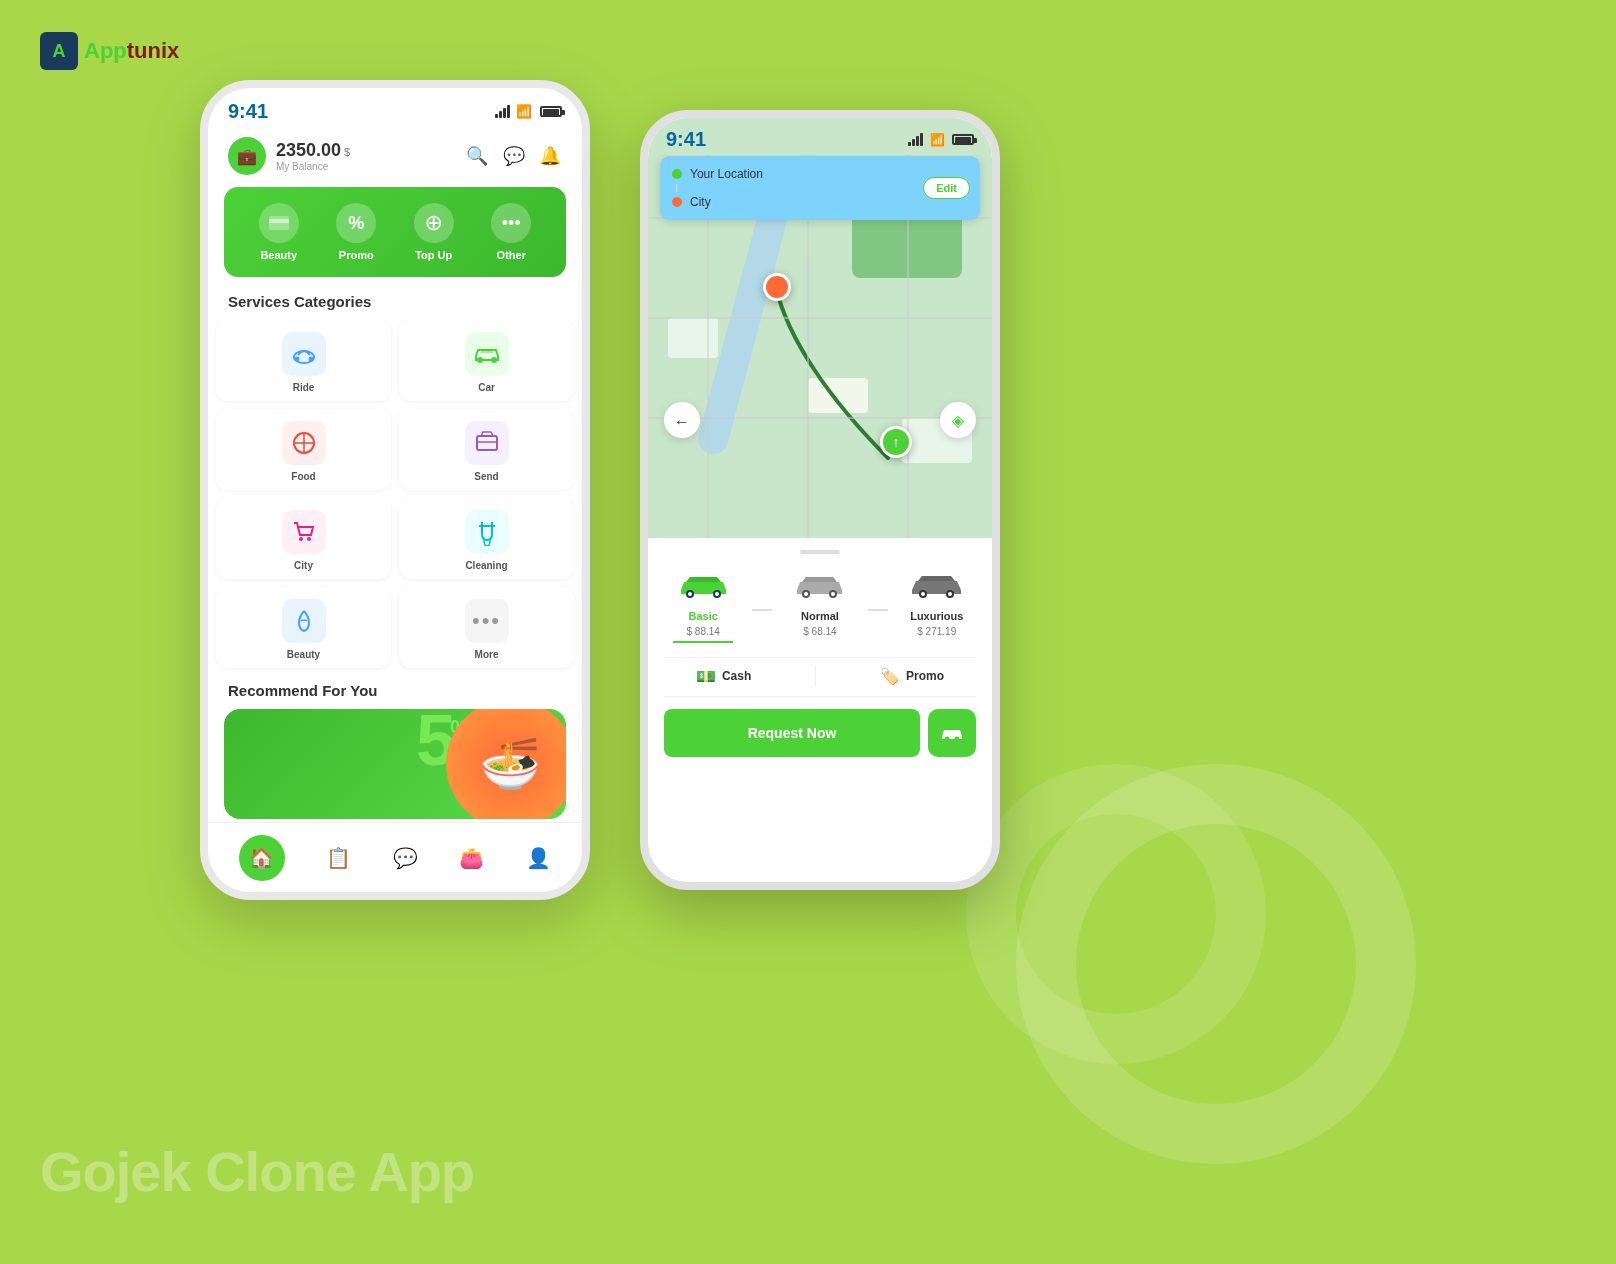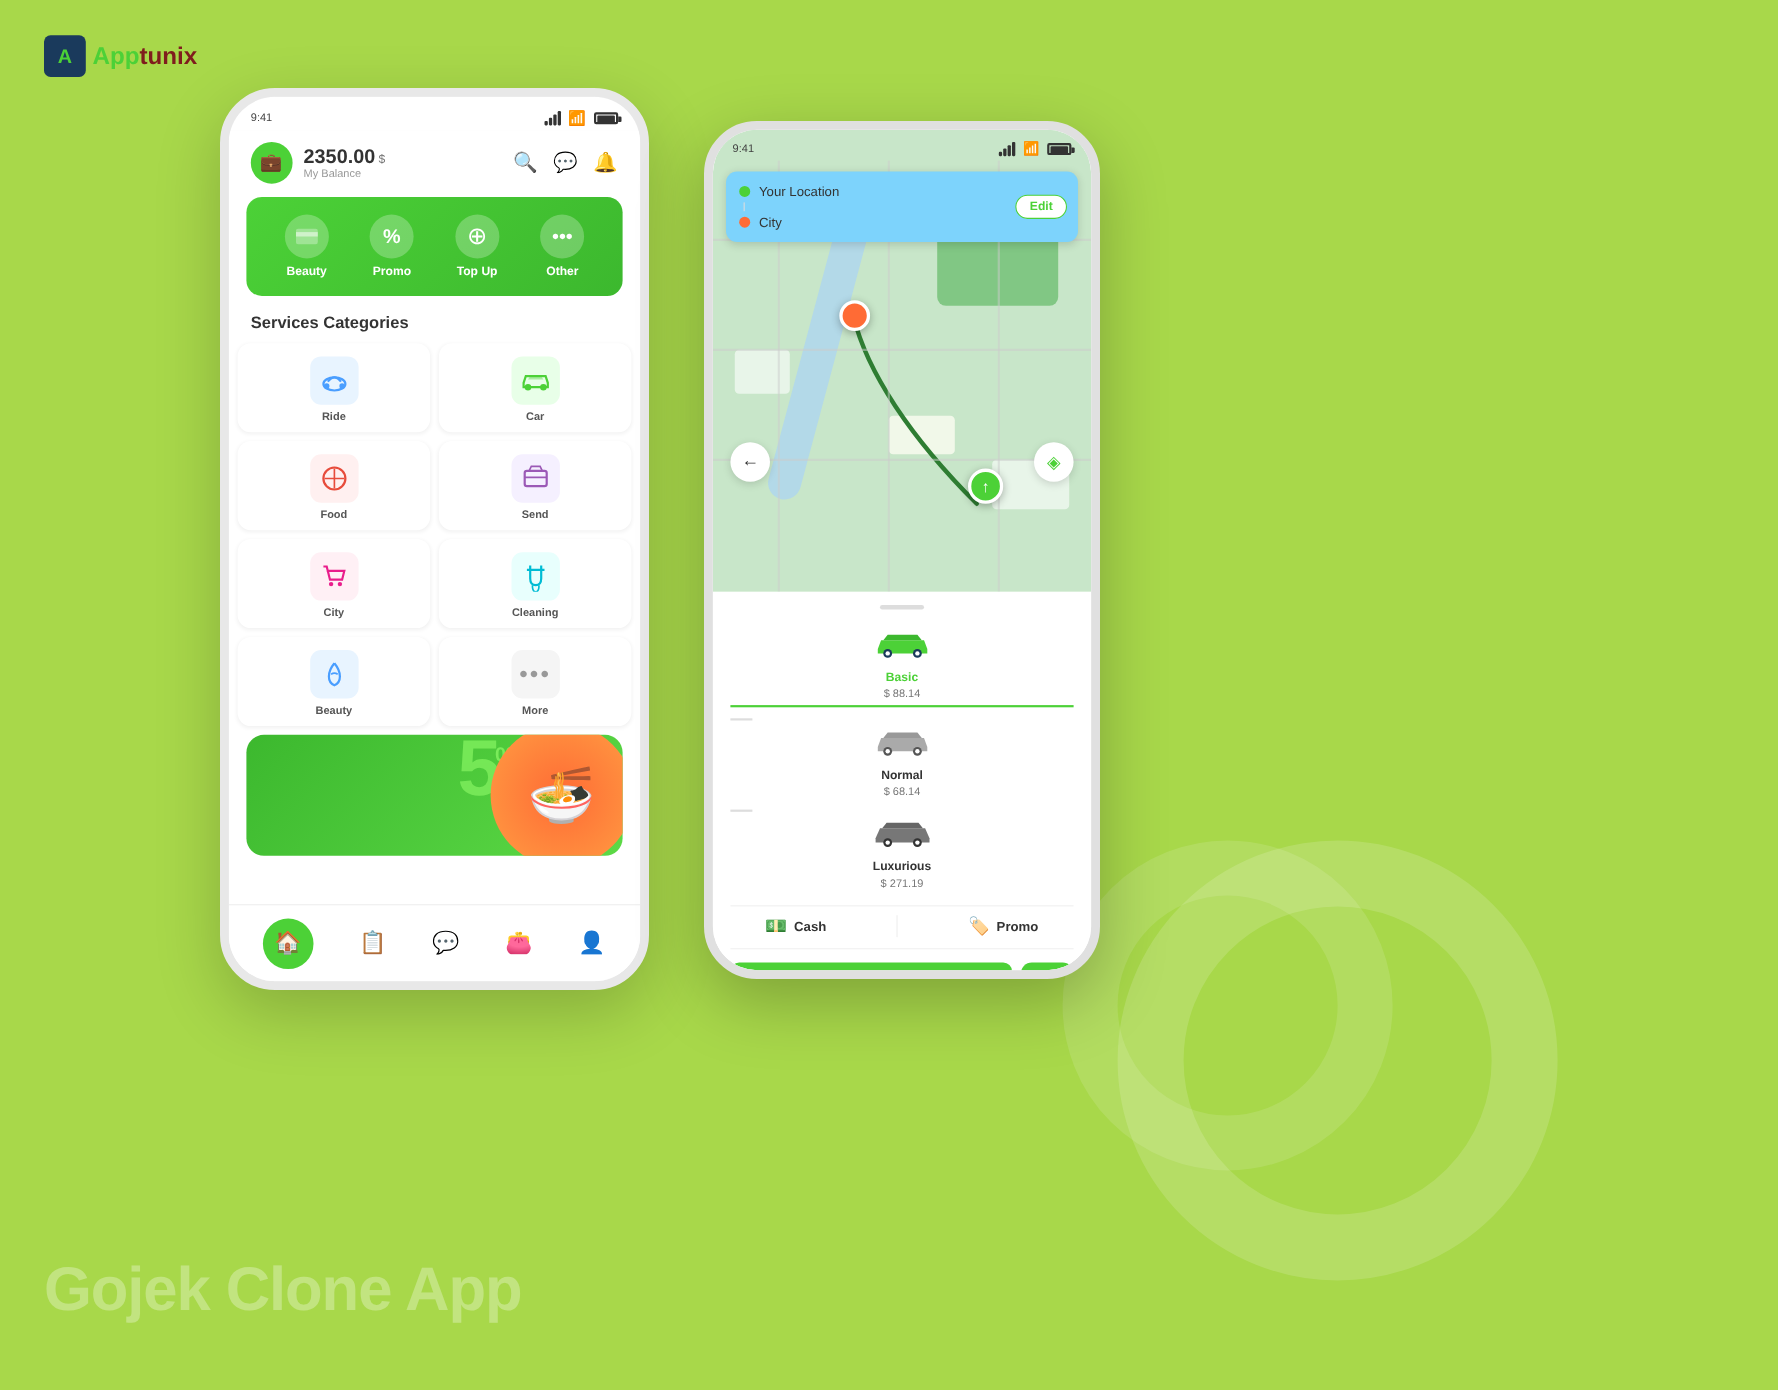--- a/index.html
+++ b/index.html
@@ -77,21 +77,21 @@
     }
 
     
     .status-bar {
       display: flex;
       justify-content: space-between;
       align-items: center;
       padding: 12px 20px 4px;
       background: white;
     }
-    .status-time { font-size: 10px; font-weight: 400; color: #404040; }
+    .status-time { font-size: 20px; font-weight: 700; color: #0369a1; }
     .status-icons { display: flex; gap: 4px; align-items: center; }
     .signal-bars { display: flex; gap: 1px; align-items: flex-end; }
     .signal-bar { width: 3px; background: #333; border-radius: 1px; }
     .battery-icon {
       width: 22px; height: 11px;
       border: 2px solid #333;
       border-radius: 2px;
       position: relative;
       display: inline-block;
     }
@@ -446,21 +446,20 @@
       background: #ddd;
       border-radius: 2px;
       margin: 0 auto 12px;
     }
 
     
     .car-options {
       display: flex;
       justify-content: space-around;
       margin-bottom: 14px;
-      flex-direction: column;
     }
     .car-option {
       display: flex; flex-direction: column;
       align-items: center; gap: 4px;
       cursor: pointer;
     }
     .car-icon-wrap {
       width: 60px; height: 40px;
       display: flex; align-items: center; justify-content: center;
       position: relative;
@@ -699,20 +698,21 @@
         </div>
 
         <div class="service-item">
           <div class="service-icon-wrap light">
             <span style="color:#999;font-size:22px;letter-spacing:2px">•••</span>
           </div>
           <span class="service-name">More</span>
         </div>
       </div>
 
+      <div class="recommend-title">Recommend For You</div>
 
       <div class="promo-card">
         <div class="promo-50">5</div>
         <div class="promo-percent">0%</div>
         <div class="promo-food-img">🍜</div>
       </div>
 
       <div class="bottom-nav">
         <div class="nav-item">
           <div class="nav-icon active">🏠</div>

